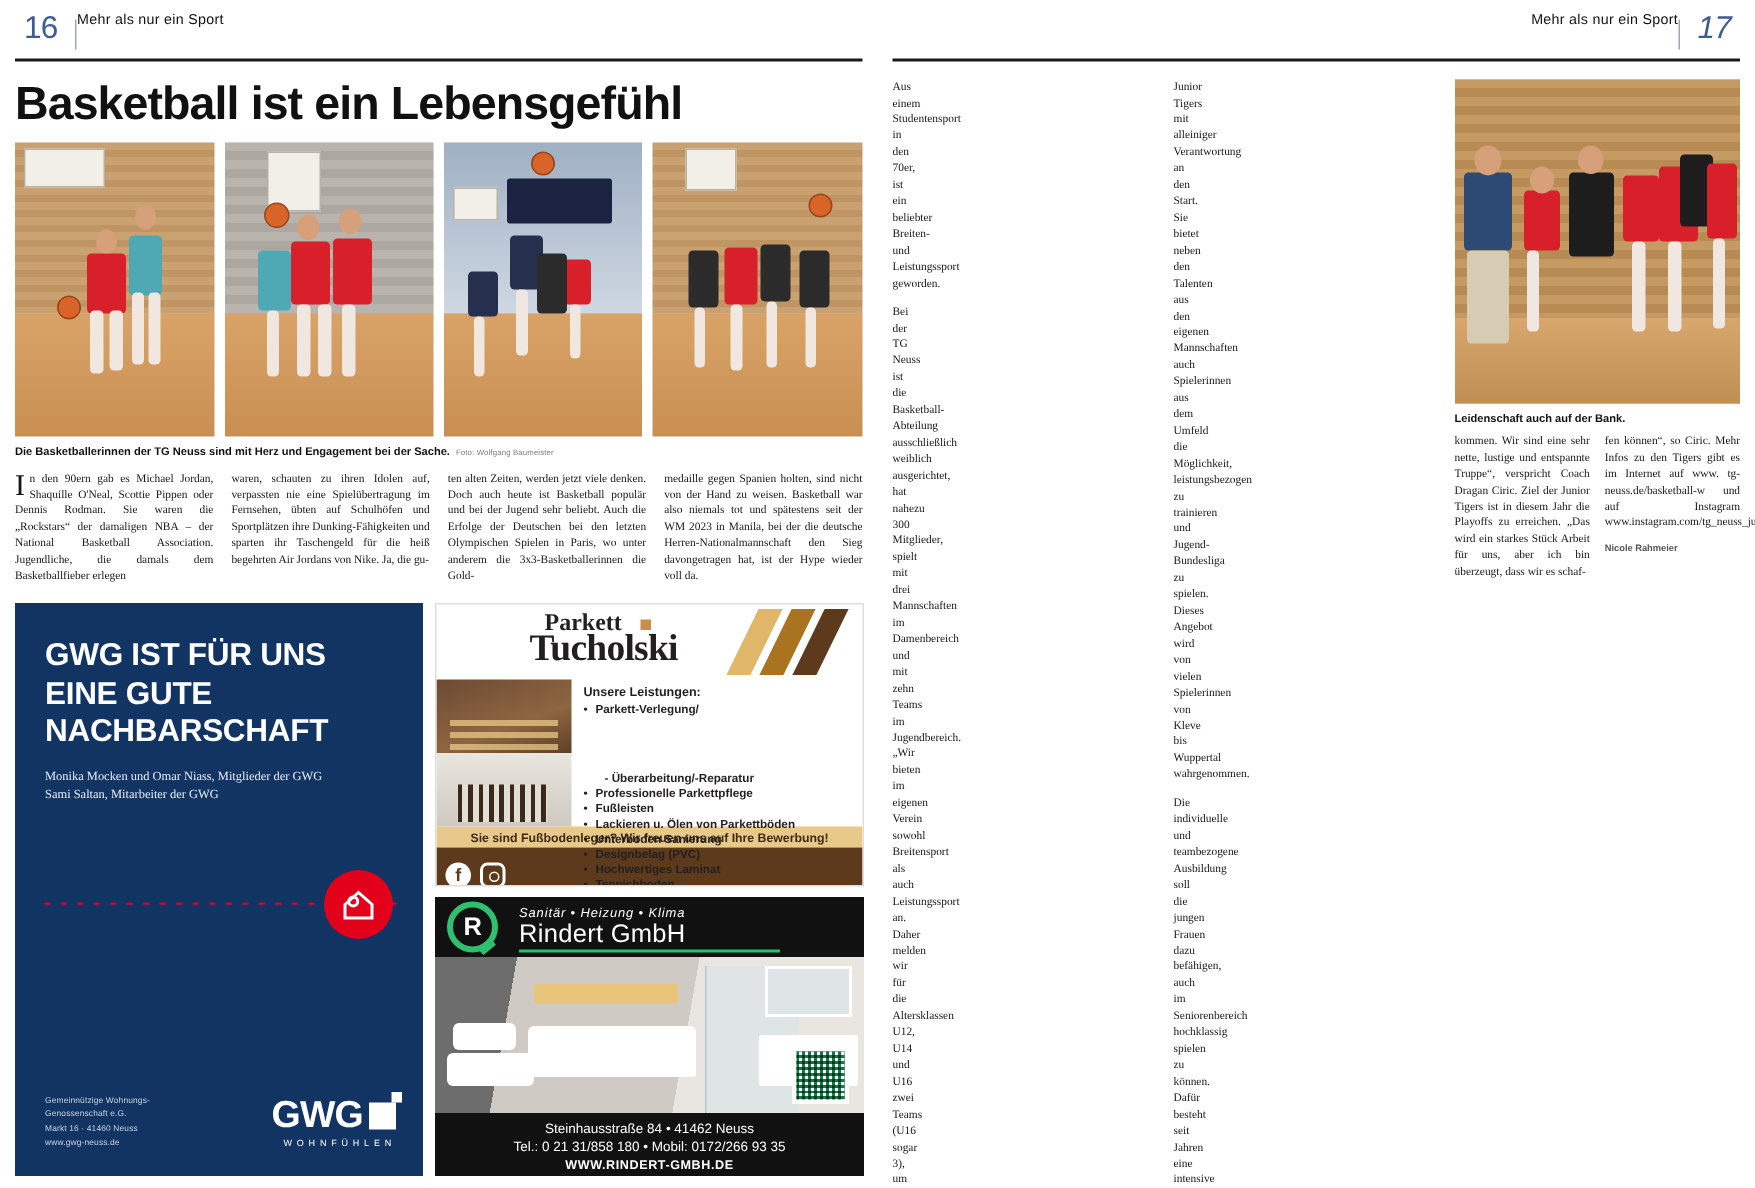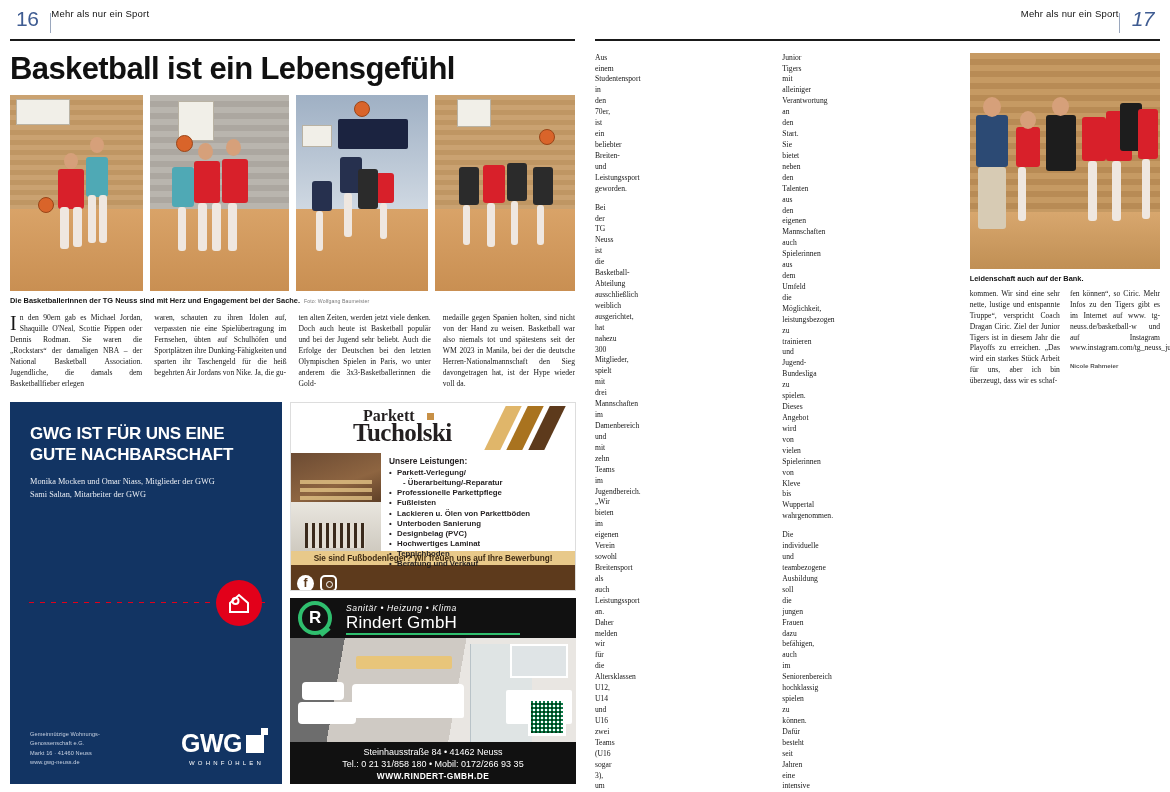--- a/index.html
+++ b/index.html
@@ -145,21 +145,21 @@
   .dots-right {
     position:absolute; right:16px; top:18px; width:5px; height:186px;
     background-image:radial-gradient(#e2001a 0 2px, transparent 2.2px);
     background-size:5px 11px; background-repeat:repeat-y;
   }
   .homebadge { position:absolute; right:20px; top:178px; width:46px; height:46px;
     border-radius:50%; background:#e2001a; display:flex; align-items:center; justify-content:center; }
   .gwg-body { padding:22px 20px 0 20px; color:#fff; }
   .gwg-h {
     font-family:"Liberation Sans", sans-serif; font-weight:bold;
-    font-size:17px; line-height:1.22; letter-spacing:-0.2px;
+    font-size:21px; line-height:1.22; letter-spacing:-0.2px;
   }
   .gwg-sub {
     font-family:"Liberation Serif", serif;
     font-size:8.3px; line-height:1.5; margin-top:11px; color:#e8ecf3;
   }
   .gwg-foot {
     position:absolute; left:20px; bottom:16px;
     font-family:"Liberation Sans", sans-serif;
     font-size:5.6px; line-height:1.72; color:#c8d2e2; letter-spacing:.1px;
   }
@@ -188,21 +188,21 @@
     background:#e8c98a; box-shadow:0 8px 0 #e8c98a, 0 16px 0 #e8c98a; opacity:.75; }
   .tuch-im2 { height:49px; background:linear-gradient(#e9e6df,#cfcac0); position:relative; }
   .tuch-im2::after { content:""; position:absolute; left:16%; bottom:6%; width:66%; height:52%;
     background:repeating-linear-gradient(90deg,#3a2a1c 0 3px, #e3ded4 3px 7px); }
   .tuch-list { flex:1; padding:3px 4px 0 8px; }
   .tuch-list .t { font-family:"Liberation Sans", sans-serif; font-weight:bold; font-size:8.4px; color:#231f20; margin-bottom:2px; }
   .tuch-list ul { margin:0; padding:0; list-style:none; }
   .tuch-list li { font-family:"Liberation Sans", sans-serif; font-weight:bold; font-size:7.8px;
      color:#231f20; line-height:1.3; position:relative; padding-left:8px; }
   .tuch-list li.bullet::before { content:"\2022"; position:absolute; left:0; }
-  .tuch-list li.sub { padding-left:14px; }
+  .tuch-list li.sub { padding-left:14px;margin-top:36px; }
   .tuch-band { background:#e8c98a; text-align:center; font-family:"Liberation Sans", sans-serif;
      font-weight:bold; font-size:8.2px; color:#3d2a13; padding:2.5px 0; }
   .tuch-foot { background:#5d3a1c; color:#fff; padding:3px 6px; display:flex; align-items:center; gap:6px; height:36px; }
   .tuch-foot .tf-txt { flex:1; text-align:center; font-family:"Liberation Sans", sans-serif;
      font-size:7.3px; line-height:1.45; }
   .circ-icon { width:17px; height:17px; border-radius:50%; background:#fff; color:#5d3a1c;
      display:flex; align-items:center; justify-content:center; font-size:12px;
      font-family:"Liberation Sans", sans-serif; font-weight:bold; }
   .sq-icon { width:17px; height:17px; border-radius:5px; border:2px solid #fff; position:relative; }
   .sq-icon::after { content:""; position:absolute; left:4px; top:4px; width:5px; height:5px;

